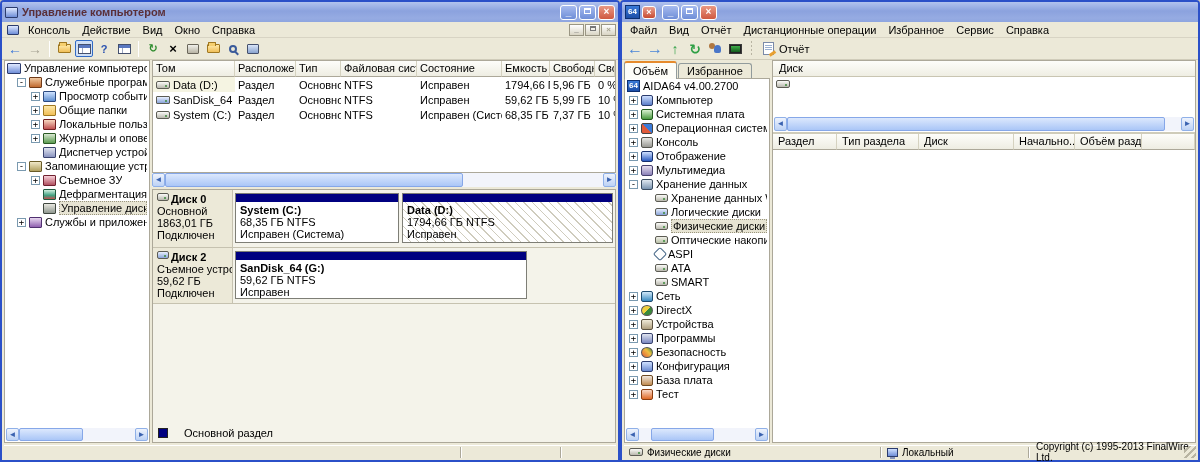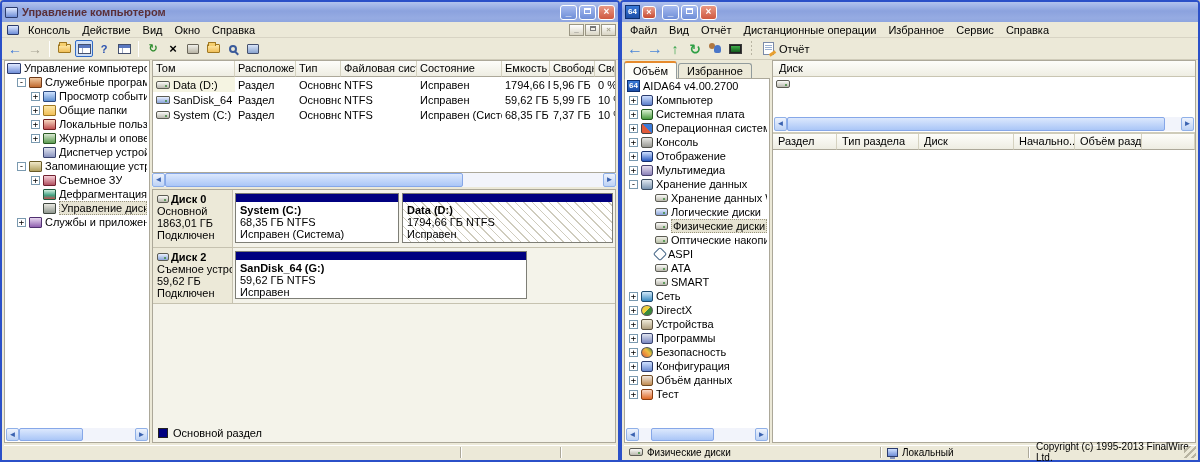--- a/index.html
+++ b/index.html
@@ -61,28 +61,28 @@
   #lw-volumes{position:absolute;left:0;right:0;top:0;height:113px;background:#fff;border:1px solid #aca899;overflow:hidden}
   .vgrid{display:grid;grid-template-columns:82px 61px 45px 76px 85px 48px 45px 1fr}
   .vh{background:linear-gradient(#fdfdfa,#eeede2);border-right:1px solid #d5d2c0;border-bottom:1px solid #aca899;
       padding:1px 3px;height:16px;white-space:nowrap;overflow:hidden}
   .vc{padding:1px 3px;height:15px;white-space:nowrap;overflow:hidden;display:flex;align-items:center;gap:3px}
   #lw-volsb{position:absolute;left:0;right:0;top:113px;height:14px;background:#f2f4fb;display:flex}
   #lw-diskpanel{position:absolute;left:0;right:0;top:129px;bottom:0;background:#f4f3ea;border:1px solid #aca899;overflow:hidden}
   .drow{position:absolute;left:0;right:0;border-bottom:1px solid #c6c2b0}
   .dlabel{position:absolute;left:0;top:0;bottom:0;width:80px;background:#ece9d8;border-right:1px solid #c6c2b0;
           padding:3px 3px 0 4px;line-height:12px;white-space:nowrap;overflow:hidden}
-  .dlabel .dname{font-weight:bold;display:flex;align-items:center;gap:2px}
+  .dlabel .dname{font-weight:bold;display:flex;gap:2px}
   .pbox{position:absolute;top:3px;bottom:4px;border:1px solid #7e7e76;background:#fff;overflow:hidden}
   .pstrip{height:8px;background:#000080}
   .ptxt{padding:2px 0 0 4px;line-height:12px;white-space:nowrap}
   .ptxt b{font-size:11px}
   .hatch{background:repeating-linear-gradient(45deg,#fff 0 5px,#cfccbd 5px 6px)}
   .hatch .ptxt{background:transparent}
-  #lw-legend{position:absolute;left:5px;bottom:3px;display:flex;align-items:center;gap:5px;font-size:11px}
+  #lw-legend{position:absolute;left:5px;bottom:3px;display:flex;align-items:center;gap:16px;font-size:11px}
   .sw{width:10px;height:10px;background:#000080;border:1px solid #222;flex:0 0 auto}
   #lw-status{justify-content:flex-start}
   #lw-status .pane1{width:456px;height:100%}
   #lw-status .pane2{width:98px;height:100%}
 
   
   .tico{width:18px;height:17px;display:flex;align-items:center;justify-content:center;border:1px solid transparent}
   .tico.pressed{border:1px solid #316ac5;background:#cfdff5;border-radius:2px}
   .folder{display:inline-block;width:13px;height:9px;background:linear-gradient(#ffe9a8,#f0bf58);border:1px solid #a07820;border-radius:1px;position:relative}
   .folder::before{content:"";position:absolute;left:0;top:-3px;width:6px;height:3px;background:#f6d070;border:1px solid #a07820;border-bottom:none;border-radius:1px 1px 0 0}
@@ -529,21 +529,21 @@
       <span class="lbl">Безопасность</span>
     </div>
     <div class="ti" style="padding-left:4px">
       <span class="pm">+</span>
       <span class="aico" style="background:linear-gradient(#cfe0ff,#6a8ad0);border:1px solid #2c3c6e"></span>
       <span class="lbl">Конфигурация</span>
     </div>
     <div class="ti" style="padding-left:4px">
       <span class="pm">+</span>
       <span class="aico" style="background:linear-gradient(#f0e8e0,#c08a50);border:1px solid #6e4a24"></span>
-      <span class="lbl">Объём данных</span>
+      <span class="lbl">База плата</span>
     </div>
     <div class="ti" style="padding-left:4px">
       <span class="pm">+</span>
       <span class="aico" style="background:linear-gradient(#f8d8c8,#e06a28);border:1px solid #8a3c10"></span>
       <span class="lbl">Тест</span>
     </div>
     <div class="hsb">
       <span class="sbarrow">◄</span>
       <span class="sbtrack">
           <span class="sbthumb" style="left:10%;width:55%"></span>

